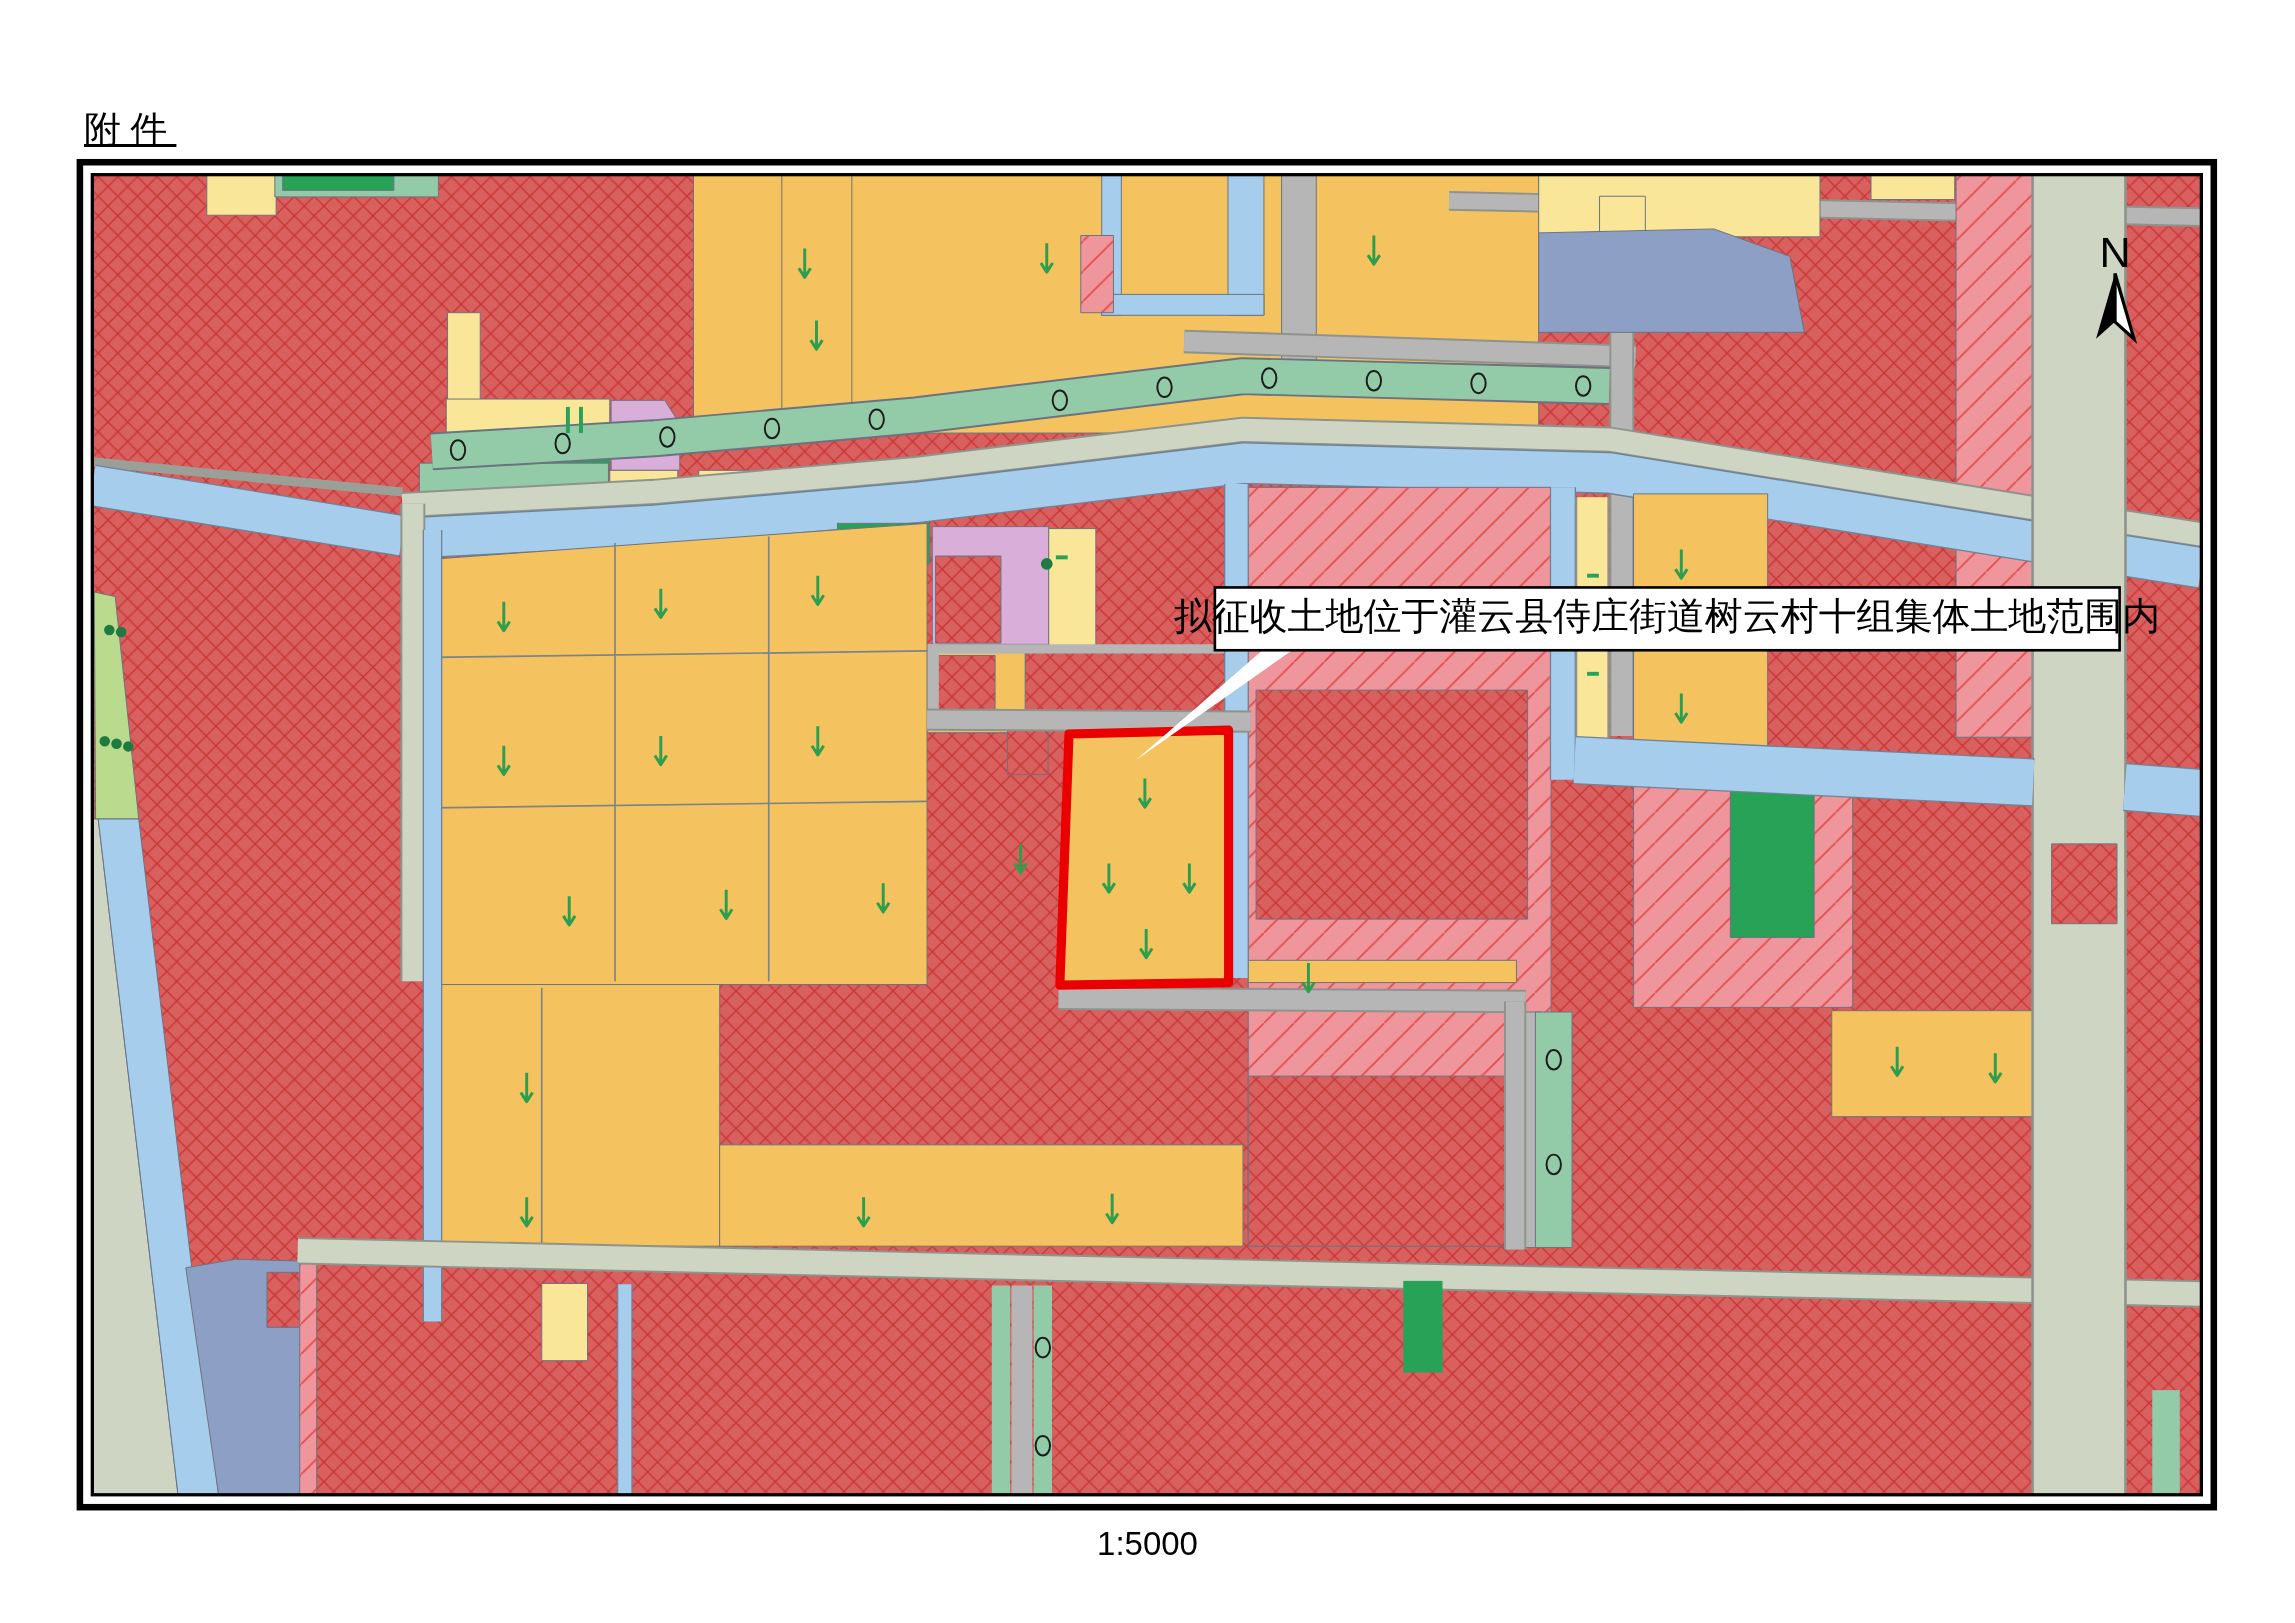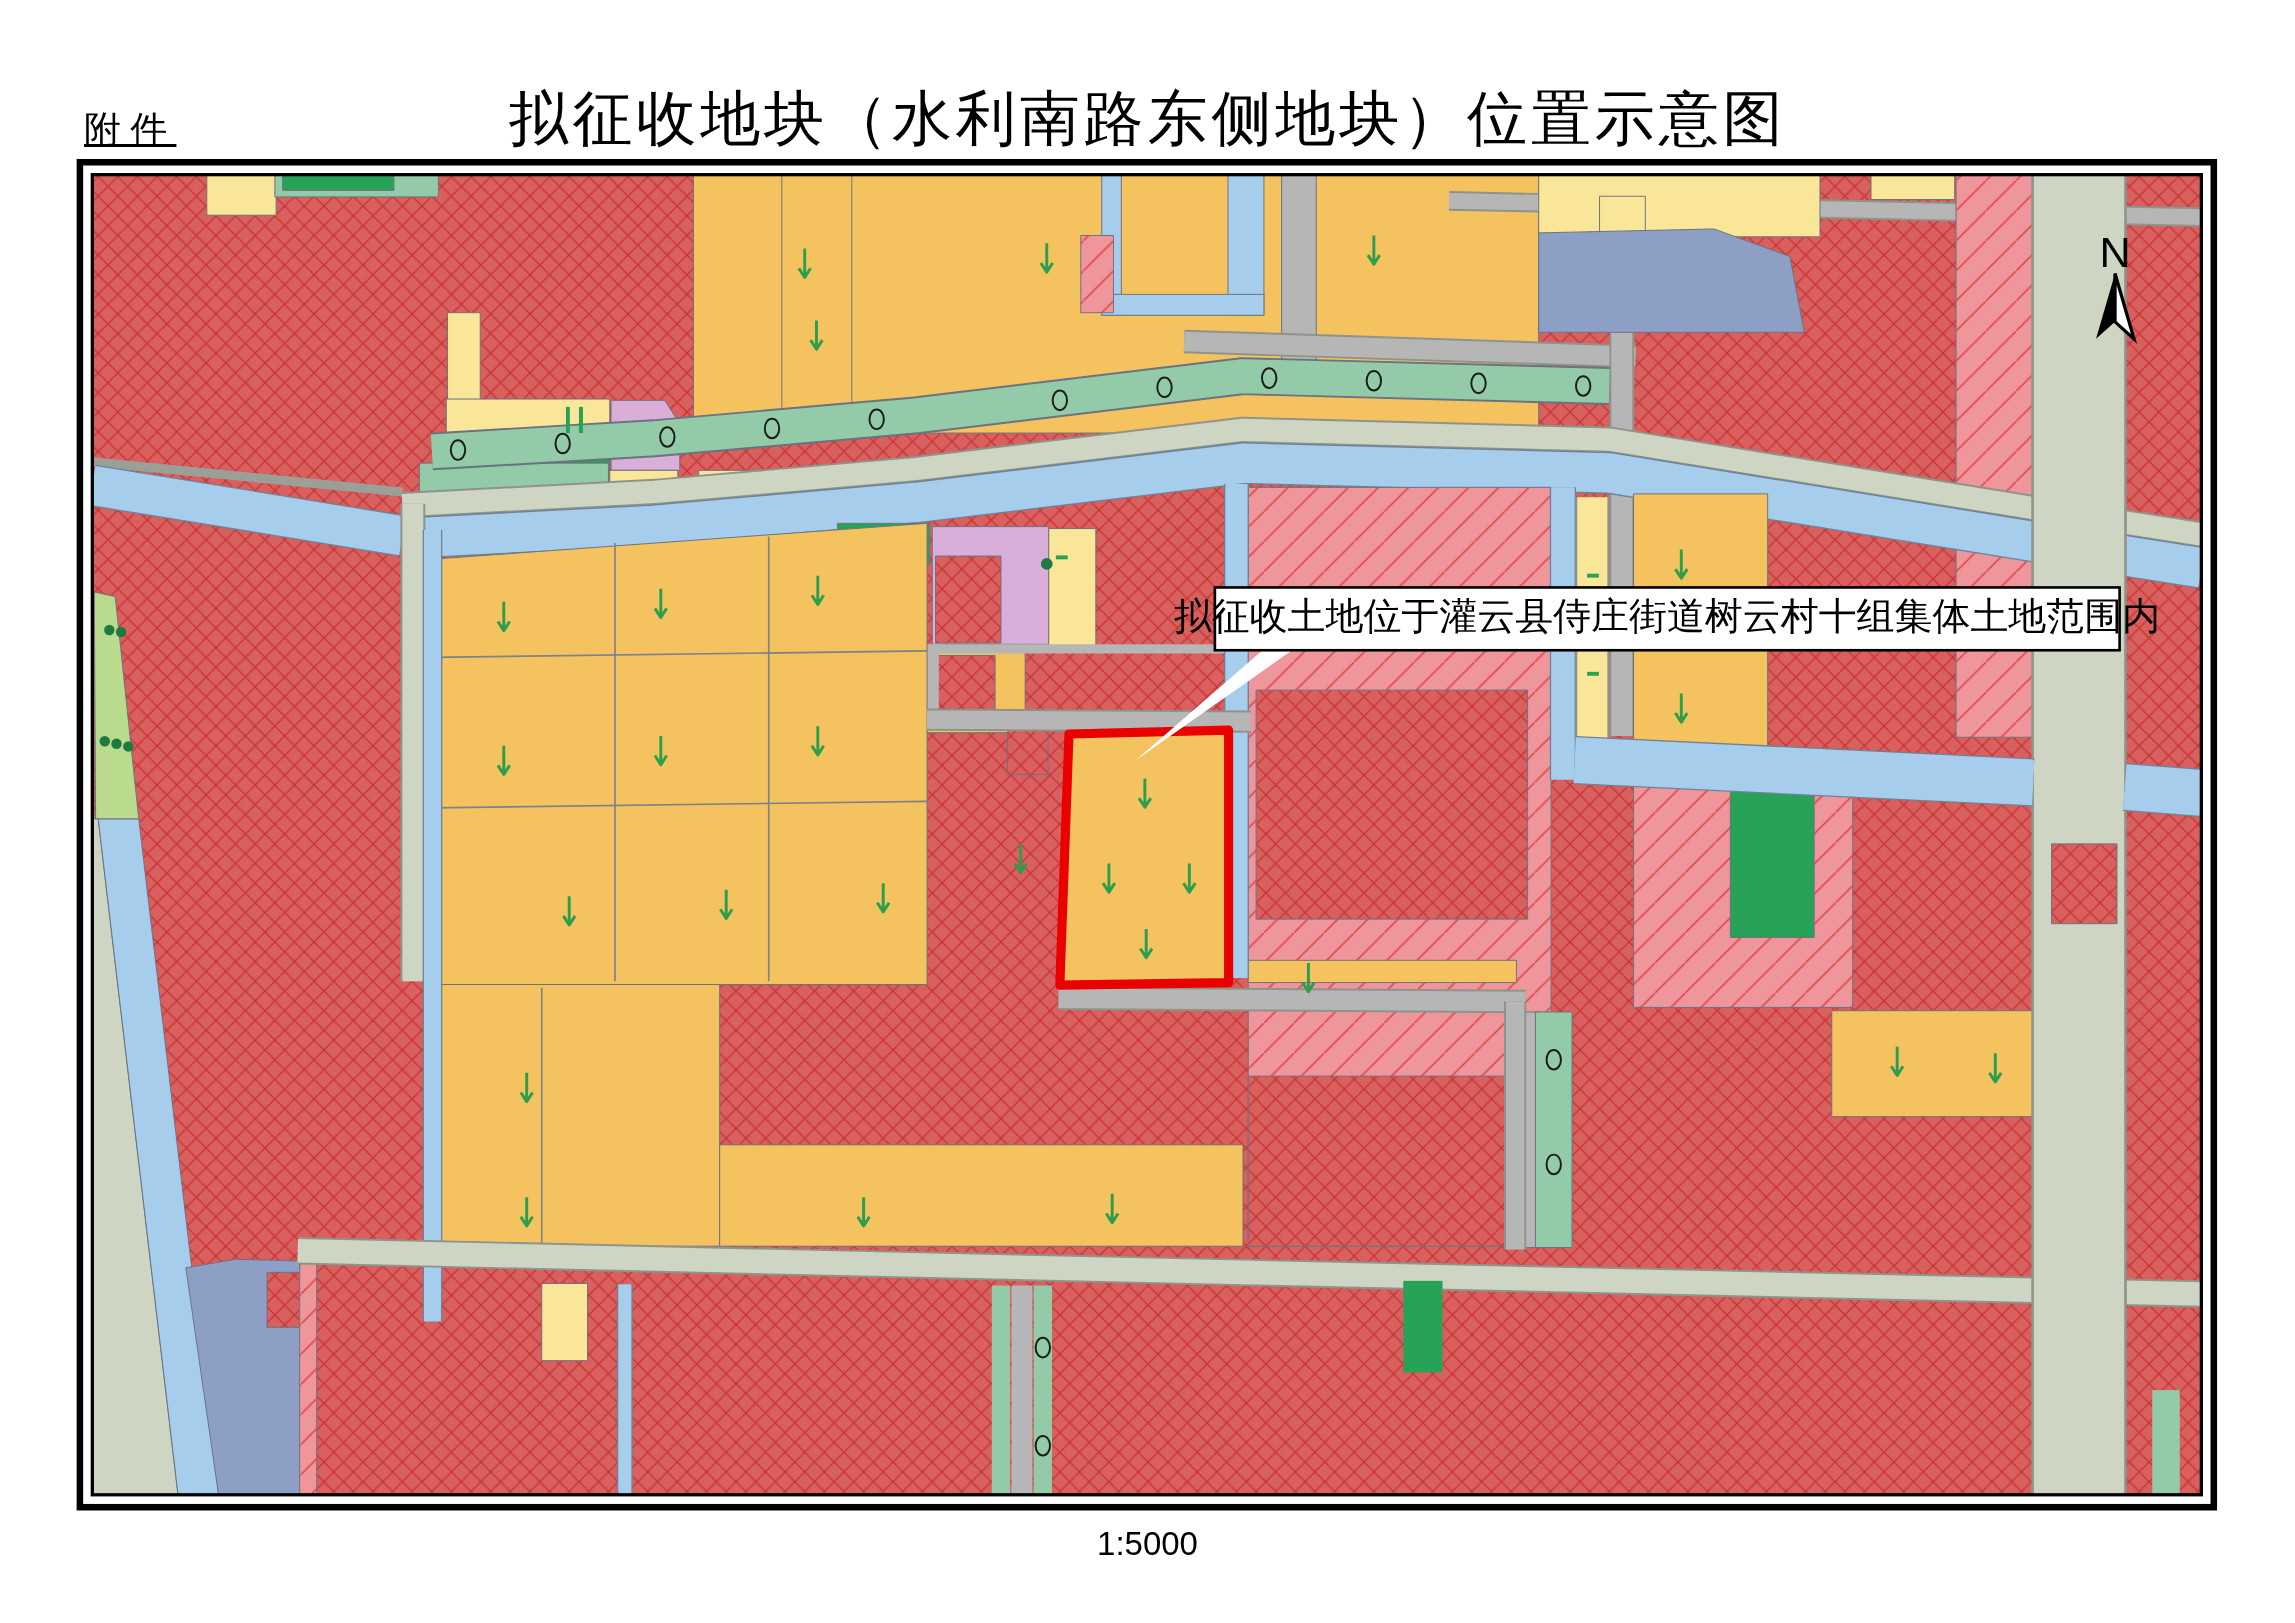--- a/index.html
+++ b/index.html
@@ -9,21 +9,20 @@
   .scale{position:absolute;left:0;top:1525px;width:2295px;text-align:center;font-size:33px;font-family:"Liberation Sans",sans-serif;color:#000;}
   .map-wrap{position:absolute;left:0;top:0;}
   svg text.anno{font-family:"Liberation Serif",serif;font-size:58px;fill:#000;}
   svg text.north{font-family:"Liberation Sans",sans-serif;font-size:66px;fill:#000;}
 </style>
 </head>
 <body>
 
 <div class="map-wrap">
 <span class="attachment">附件</span>
-<div class="title">拟征收地块（水利南路东侧地块）位置示意图</div>
 
 <svg width="2295" height="1623" viewBox="0 0 3508 2481">
   <defs>
     <pattern id="xh" width="30" height="30" patternUnits="userSpaceOnUse">
       <rect width="30" height="30" fill="#d8605f"></rect>
       <path d="M0 0 L30 30 M30 0 L0 30" stroke="#c93333" stroke-width="2"></path>
     </pattern>
     <pattern id="ph" width="46" height="46" patternUnits="userSpaceOnUse">
       <rect width="46" height="46" fill="#ef959c"></rect>
       <path d="M0 46 L46 0" stroke="#e14b4b" stroke-width="2.5"></path>

